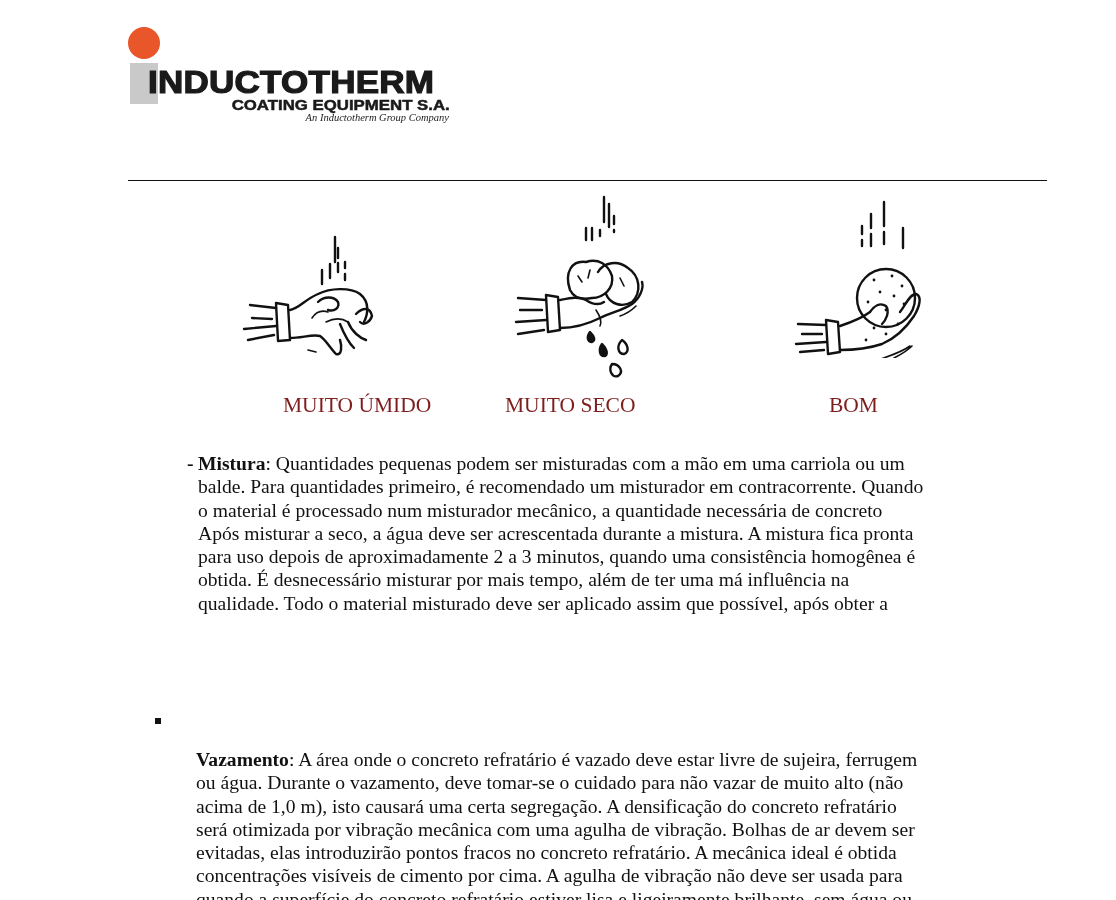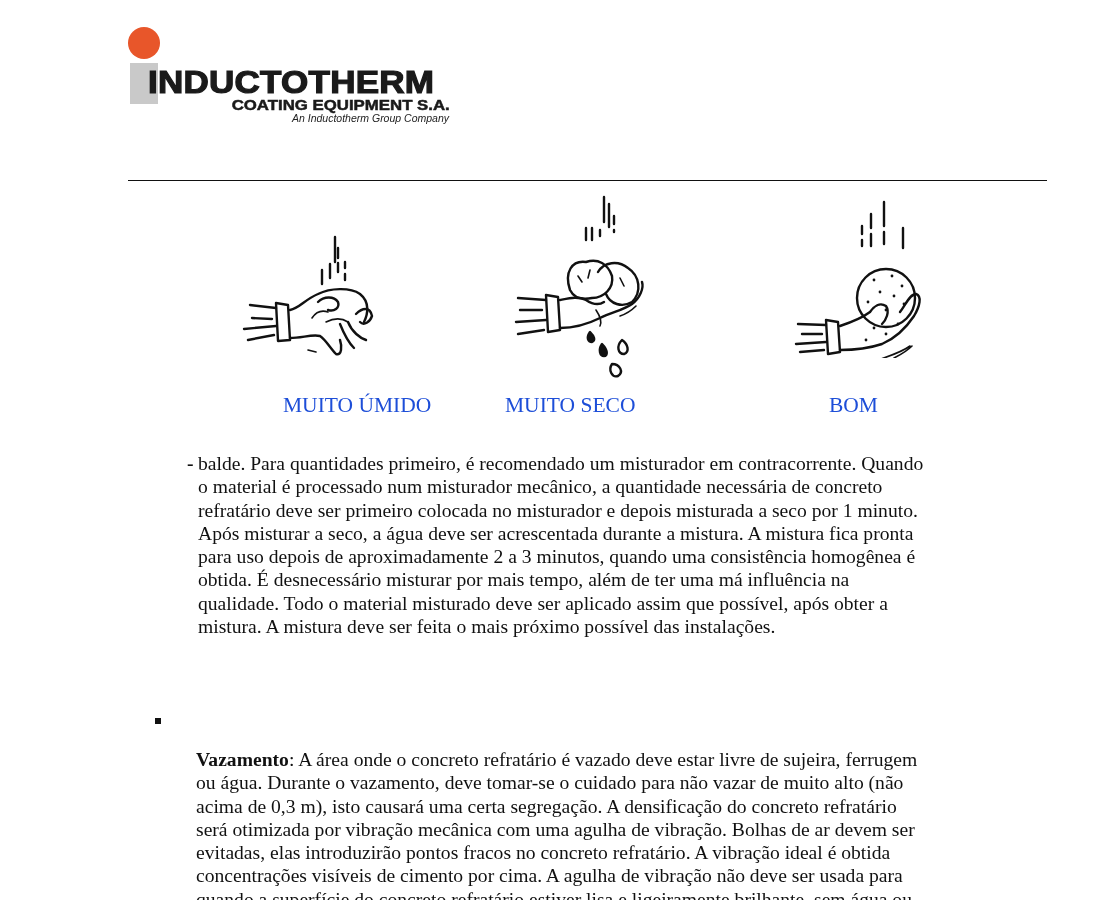--- a/index.html
+++ b/index.html
@@ -35,34 +35,34 @@
     }
     .logo-sub {
       position: absolute; right: 16px; top: 73px;
       font-family: "Liberation Sans", "DejaVu Sans", sans-serif;
       font-weight: 700; font-size: 15px; line-height: 15px;
       color: #1a1a1a; transform: scaleX(1.12); transform-origin: right center;
       -webkit-text-stroke: 0.5px #1a1a1a;
     }
     .logo-tag {
       position: absolute; right: 17px; top: 88px;
-      font-family: Liberation Sans, sans-serif;
+      font-family: Liberation Serif, serif;
       font-style: italic; font-size: 10.5px; line-height: 12px; color: #222;
     }
     
     .header-rule {
       position: absolute; left: 128px; top: 180px; width: 919px; height: 0;
       border-top: 1.5px solid #111;
     }
     
     .figure { position: absolute; }
     .figure svg { display: block; }
     .caption {
       position: absolute; top: 393px; font-size: 21.5px; line-height: 24px;
-      white-space: nowrap; color: #1d4ed8;
+      white-space: nowrap; color: #7f1d1d;
     }
     
     .para {
       position: absolute; font-size: 19.6px; line-height: 23.3px; color: #111;
     }
     .para .line { display: block; white-space: nowrap; }
     .para b { font-weight: 700; }
     .dash-marker {
       position: absolute; left: 187px; top: 452px; font-size: 19.6px; line-height: 23.3px;
       font-weight: 700;
@@ -182,32 +182,31 @@
         <circle cx="116" cy="126" r="1.4"></circle>
         <circle cx="84" cy="142" r="1.4"></circle>
     </g>
     <path d="M96 162 C108 158 120 154 128 148 M112 160 C120 156 126 152 130 148" stroke-width="1.6"></path>
   </svg>
 </div>
 <div class="caption" style="left:797px;margin-left:32px;">BOM</div>
 
 <span class="dash-marker">-</span>
 <div class="para" style="left:198px; top:452px;">
+  <span class="line"><b>Mistura</b><span>: Quantidades pequenas podem ser misturadas com a mão em uma carriola ou um</span></span>
   <span class="line">balde. Para quantidades primeiro, é recomendado um misturador em contracorrente. Quando</span>
   <span class="line">o material é processado num misturador mecânico, a quantidade necessária de concreto</span>
-  <span class="line">refratário deve ser primeiro colocada no misturador e depois misturada a seco por 1 minuto.</span>
   <span class="line">Após misturar a seco, a água deve ser acrescentada durante a mistura. A mistura fica pronta</span>
   <span class="line">para uso depois de aproximadamente 2 a 3 minutos, quando uma consistência homogênea é</span>
   <span class="line">obtida. É desnecessário misturar por mais tempo, além de ter uma má influência na</span>
   <span class="line">qualidade. Todo o material misturado deve ser aplicado assim que possível, após obter a</span>
-  <span class="line">mistura. A mistura deve ser feita o mais próximo possível das instalações.</span>
 </div>
 
 <div class="square-bullet"></div>
 <div class="para" style="left:196px; top:748px;">
   <span class="line"><b>Vazamento</b><span>: A área onde o concreto refratário é vazado deve estar livre de sujeira, ferrugem</span></span>
   <span class="line">ou água. Durante o vazamento, deve tomar-se o cuidado para não vazar de muito alto (não</span>
-  <span class="line">acima de 0,3 m), isto causará uma certa segregação. A densificação do concreto refratário</span>
+  <span class="line">acima de 1,0 m), isto causará uma certa segregação. A densificação do concreto refratário</span>
   <span class="line">será otimizada por vibração mecânica com uma agulha de vibração. Bolhas de ar devem ser</span>
-  <span class="line">evitadas, elas introduzirão pontos fracos no concreto refratário. A vibração ideal é obtida</span>
+  <span class="line">evitadas, elas introduzirão pontos fracos no concreto refratário. A mecânica ideal é obtida</span>
   <span class="line">concentrações visíveis de cimento por cima. A agulha de vibração não deve ser usada para</span>
   <span class="line">quando a superfície do concreto refratário estiver lisa e ligeiramente brilhante, sem água ou</span>
 </div>
 
 </body></html>

